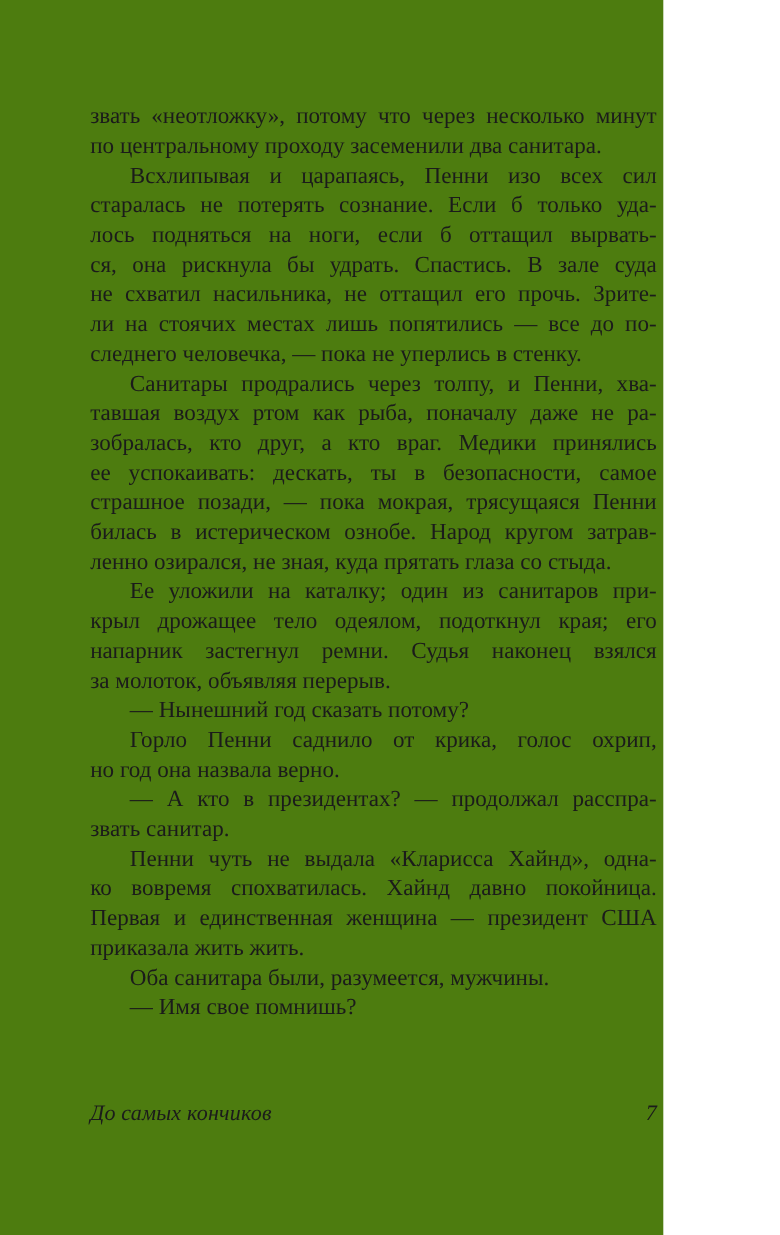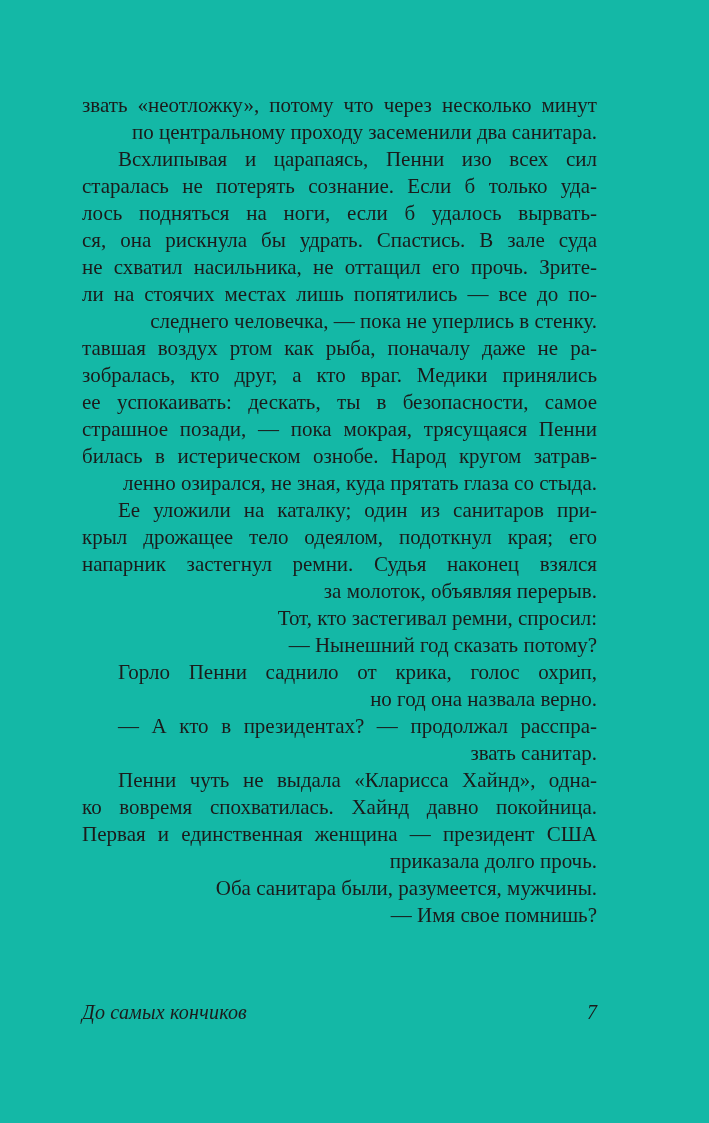--- a/index.html
+++ b/index.html
@@ -2,23 +2,23 @@
 <html lang="ru"><head>
 <meta charset="utf-8">
 <style>
   html, body {
     margin: 0;
     padding: 0;
     background: #ffffff;
   }
   .page {
     position: relative;
-    width: 709px;
+    width: 603px;
     height: 1123px;
-    background: #14b8a6;
+    background: #4d7c0f;
     overflow: hidden;
     font-family: "Liberation Serif", "DejaVu Serif", serif;
     color: #1b1b1b;
   }
   .text-block {
     position: absolute;
     left: 82px;
     top: 92px;
     width: 515px;
   }
@@ -26,21 +26,21 @@
     font-size: 21px;
     line-height: 27px;
     white-space: nowrap;
   }
   .line.just {
     white-space: normal;
     text-align: justify;
     text-align-last: justify;
   }
   .line.last {
-    text-align: right;
+    text-align: left;
   }
   .line.indent {
     text-indent: 36px;
   }
   .footer {
     position: absolute;
     left: 82px;
     top: 1000px;
     width: 515px;
     display: flex;
@@ -60,45 +60,45 @@
 </head>
 <body>
 
 <div class="page">
 
   <div class="text-block" id="body-text">
       <div class="line just">звать «неотложку», потому что через несколько минут</div>
       <div class="line last">по центральному проходу засеменили два санитара.</div>
       <div class="line just indent">Всхлипывая и царапаясь, Пенни изо всех сил</div>
       <div class="line just">старалась не потерять сознание. Если б только уда-</div>
-      <div class="line just">лось подняться на ноги, если б удалось вырвать-</div>
+      <div class="line just">лось подняться на ноги, если б оттащил вырвать-</div>
       <div class="line just">ся, она рискнула бы удрать. Спастись. В зале суда</div>
       <div class="line just">не схватил насильника, не оттащил его прочь. Зрите-</div>
       <div class="line just">ли на стоячих местах лишь попятились — все до по-</div>
       <div class="line last">следнего человечка, — пока не уперлись в стенку.</div>
+      <div class="line just indent">Санитары продрались через толпу, и Пенни, хва-</div>
       <div class="line just">тавшая воздух ртом как рыба, поначалу даже не ра-</div>
       <div class="line just">зобралась, кто друг, а кто враг. Медики принялись</div>
       <div class="line just">ее успокаивать: дескать, ты в безопасности, самое</div>
       <div class="line just">страшное позади, — пока мокрая, трясущаяся Пенни</div>
       <div class="line just">билась в истерическом ознобе. Народ кругом затрав-</div>
       <div class="line last">ленно озирался, не зная, куда прятать глаза со стыда.</div>
       <div class="line just indent">Ее уложили на каталку; один из санитаров при-</div>
       <div class="line just">крыл дрожащее тело одеялом, подоткнул края; его</div>
       <div class="line just">напарник застегнул ремни. Судья наконец взялся</div>
       <div class="line last">за молоток, объявляя перерыв.</div>
-      <div class="line last indent">Тот, кто застегивал ремни, спросил:</div>
       <div class="line last indent">— Нынешний год сказать потому?</div>
       <div class="line just indent">Горло Пенни саднило от крика, голос охрип,</div>
       <div class="line last">но год она назвала верно.</div>
       <div class="line just indent">— А кто в президентах? — продолжал расспра-</div>
       <div class="line last">звать санитар.</div>
       <div class="line just indent">Пенни чуть не выдала «Кларисса Хайнд», одна-</div>
       <div class="line just">ко вовремя спохватилась. Хайнд давно покойница.</div>
       <div class="line just">Первая и единственная женщина — президент США</div>
-      <div class="line last">приказала долго прочь.</div>
+      <div class="line last">приказала жить жить.</div>
       <div class="line last indent">Оба санитара были, разумеется, мужчины.</div>
       <div class="line last indent">— Имя свое помнишь?</div>
     </div>
 
   <div class="footer">
     <span class="running-title">До самых кончиков</span>
     <span class="page-number">7</span>
   </div>
 
 </div>

